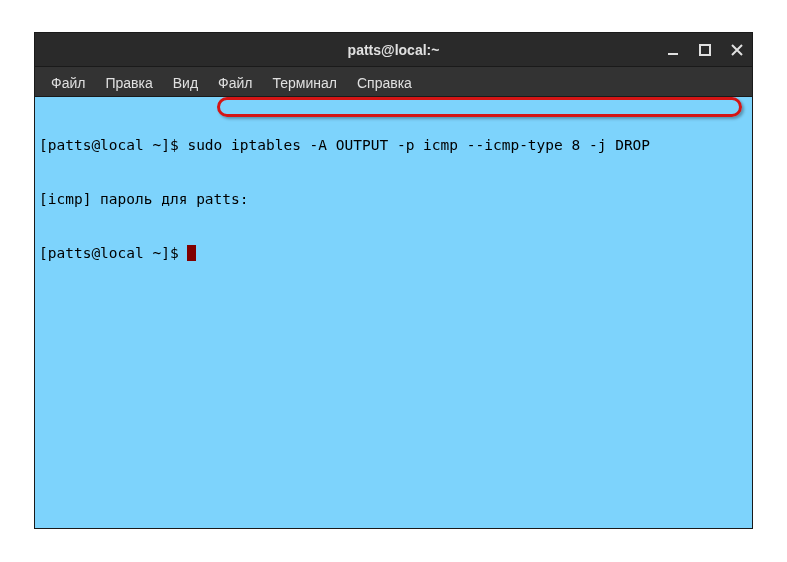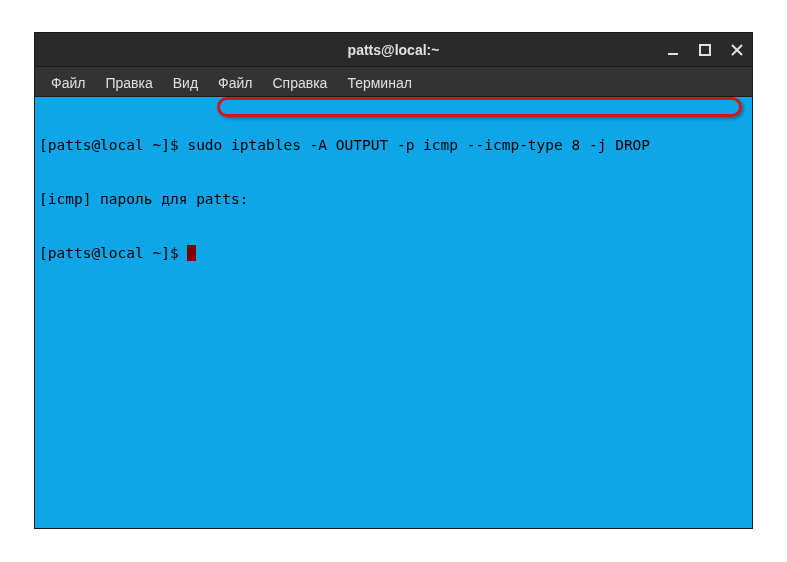--- a/index.html
+++ b/index.html
@@ -73,21 +73,21 @@
     }
     .menu-item {
       color: #e0e0e0;
       font-size: 14px;
       font-family: sans-serif;
       padding: 5px 10px;
       cursor: pointer;
     }
     .terminal-body {
       flex: 1;
-      background: #0ea5e9;
+      background: #7dd3fc;
       padding: 3px 4px;
       font-family: 'DejaVu Sans Mono', 'Liberation Mono', monospace;
       font-size: 14.5px;
       line-height: 18px;
       color: #000000;
       white-space: pre;
       overflow: hidden;
       position: relative;
     }
     .term-line {
@@ -136,22 +136,22 @@
           </svg>
       </div>
     </div>
   </div>
 
   <div class="menubar">
     <span class="menu-item">Файл</span>
     <span class="menu-item">Правка</span>
     <span class="menu-item">Вид</span>
     <span class="menu-item">Файл</span>
+    <span class="menu-item">Терминал</span>
     <span class="menu-item">Справка</span>
-    <span class="menu-item">Терминал</span>
   </div>
 
   <div class="terminal-body">
     <div class="term-line"><span>[patts@local ~]$ </span><span>sudo iptables -A OUTPUT -p icmp --icmp-type 8 -j DROP</span></div>
     <div class="term-line"><span></span><span>[icmp] пароль для patts:</span></div>
     <div class="term-line"><span>[patts@local ~]$ </span><span></span><span class="cursor-block"></span></div>
     <div class="highlight-box"></div>
   </div>
 </div>
 

